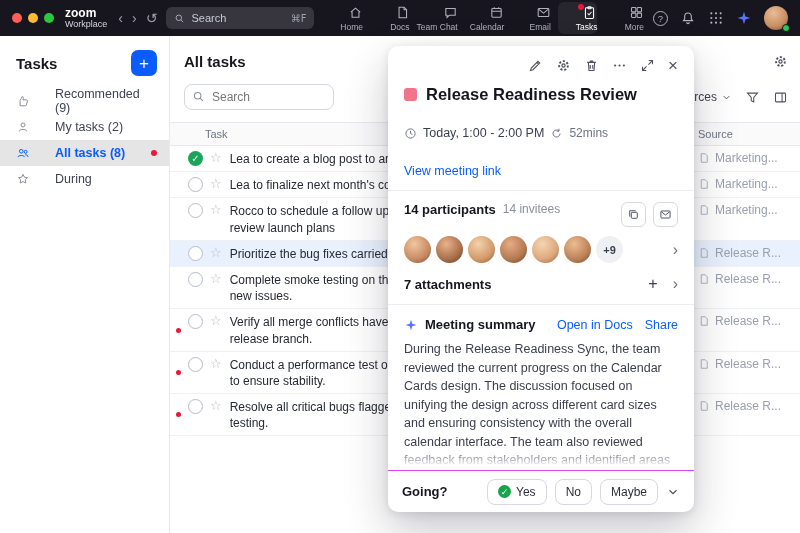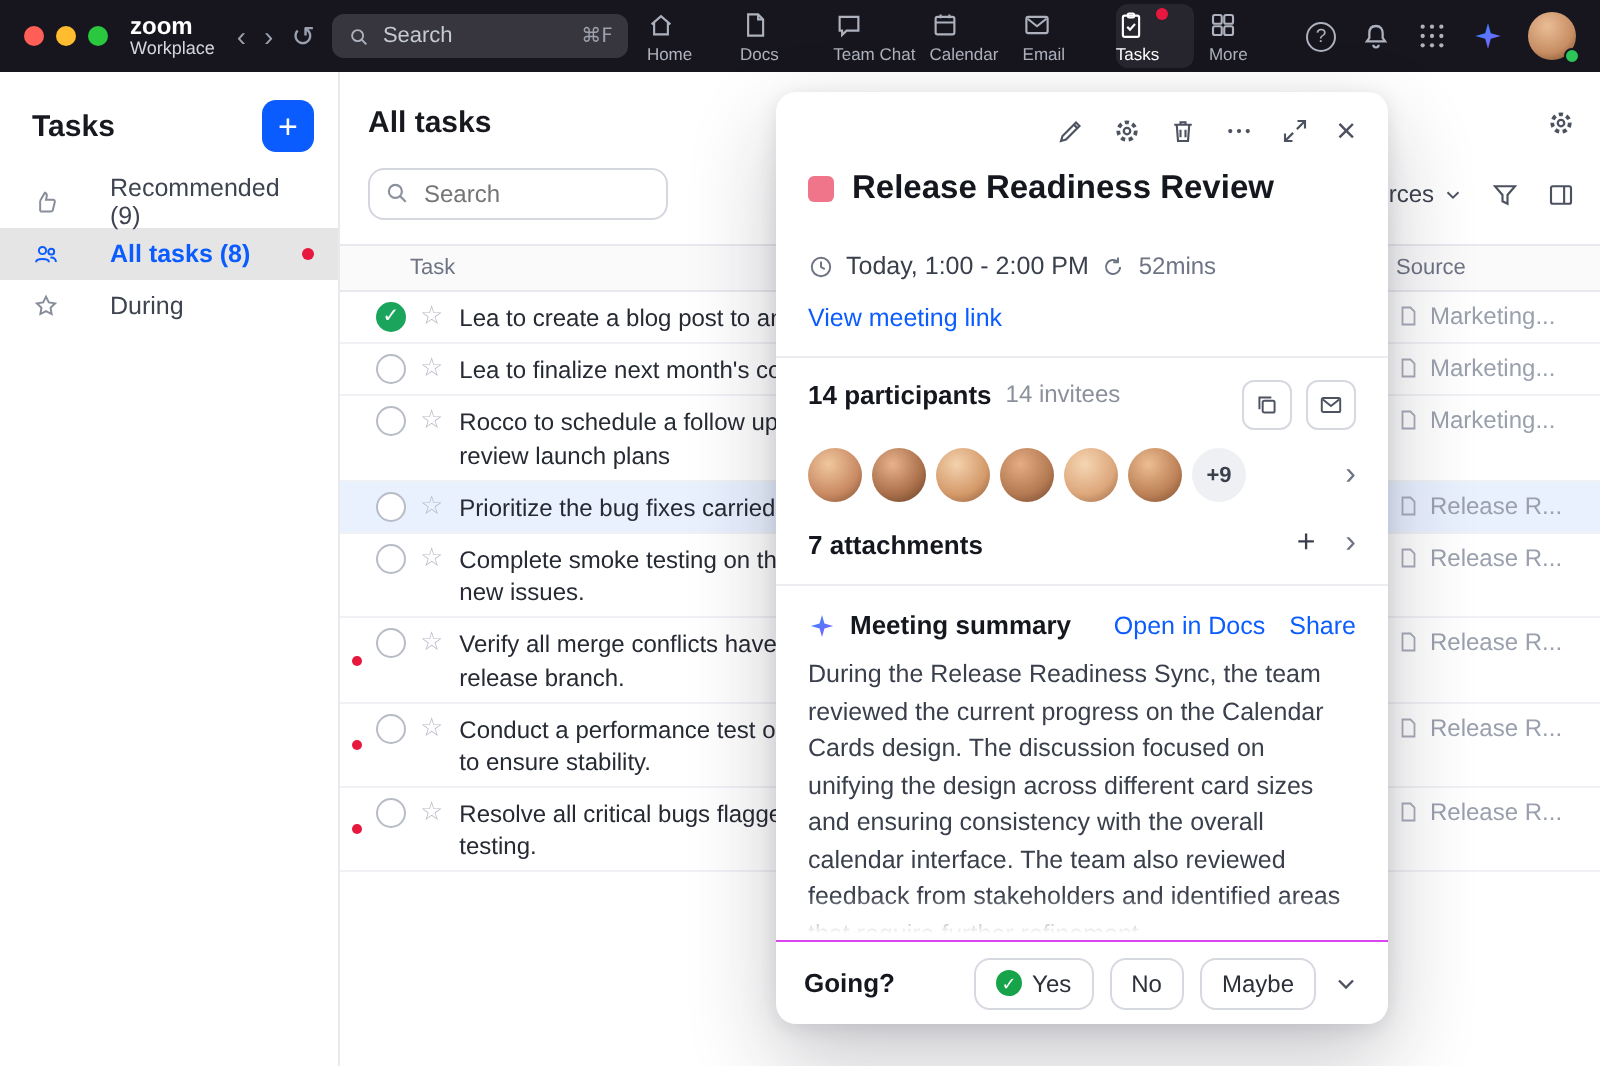--- a/index.html
+++ b/index.html
@@ -13,21 +13,21 @@
   .tl{width:10px;height:10px;border-radius:50%;display:inline-block}
   .tl.red{background:#ff5f57}.tl.yellow{background:#febc2e}.tl.green{background:#29c83f}
   .brand{display:flex;flex-direction:column;line-height:1;margin-left:2px;margin-right:2px}
   .brand-top{color:#fff;font-weight:700;font-size:12px}
   .brand-bottom{color:#d4d7df;font-size:9px;margin-top:1px}
   .tb-ic{font-size:14px;color:#9aa0ad;line-height:1}
   .tb-search{width:148px;height:22px;background:rgba(255,255,255,.14);border-radius:6px;display:flex;align-items:center;gap:6px;padding:0 8px;font-size:11px;color:#c6cad4;flex-shrink:0}
   .tb-search svg{width:11px;height:11px;color:#aeb2be;flex-shrink:0}
   .s-sc{margin-left:auto;color:#9ba0ac;font-family:"DejaVu Sans",sans-serif;font-size:10px}
   .tb-nav{flex:1;display:flex;justify-content:center;gap:7px;min-width:0}
-  .nav-item{width:48px;display:flex;flex-direction:column;align-items:flex-start;gap:2px;padding:3px 0 2px;border-radius:6px;position:relative;color:#aeb2be}
+  .nav-item{width:48px;display:flex;flex-direction:column;align-items:flex-end;gap:2px;padding:3px 0 2px;border-radius:6px;position:relative;color:#aeb2be}
   .nav-item .nav-lb{font-size:8.5px;white-space:nowrap}
   .nav-item svg{width:15px;height:15px}
   .nav-item.active{color:#fff;background:rgba(255,255,255,.07)}
   .nav-badge{position:absolute;top:2px;right:13px;width:6px;height:6px;border-radius:50%;background:#e8173d}
   .tb-right{display:flex;align-items:center;gap:12px;flex-shrink:0}
   .tb-right svg{width:16px;height:16px;color:#aeb2be}
   .help-circ{width:15px;height:15px;border:1.2px solid #aeb2be;border-radius:50%;display:flex;align-items:center;justify-content:center;font-size:9.5px;color:#aeb2be}
   .avatar{width:24px;height:24px;border-radius:50%;position:relative;background:radial-gradient(circle at 40% 30%,#e9bd96 0%,#c78d63 60%,#6d4628 100%)}
   .presence{position:absolute;right:-2px;bottom:-2px;width:8px;height:8px;border-radius:50%;background:#2bc558;border:1.5px solid #17161f}
 
@@ -78,21 +78,21 @@
   .m-body:after{content:"";position:absolute;left:0;right:0;bottom:0;height:22px;background:linear-gradient(rgba(255,255,255,0),#fff 85%)}
   .m-icons{display:flex;justify-content:flex-end;gap:13px;color:#4d5260;align-items:center}
   .m-icons svg{width:15px;height:15px}
   .m-x{font-size:17px;line-height:14px;color:#4d5260}
   .m-titlerow{display:flex;align-items:center;gap:9px;margin-top:12px}
   .m-square{width:13px;height:13px;border-radius:3px;flex-shrink:0}
   .m-title{font-size:16.5px;font-weight:700;color:#15171e;white-space:nowrap}
   .m-timerow{display:flex;align-items:flex-end;gap:6px;margin-top:22px;font-size:12.5px;color:#3a3f4c}
   .m-timerow svg{width:13px;height:13px;color:#6e7484}
   .m-dur{color:#6e7484;font-size:12px}
-  .m-link{color:#0b5cff;font-size:12.5px;margin-top:12px}
+  .m-link{color:#0b5cff;font-size:12.5px;margin-top:24px}
   .m-div{border-top:1px solid #ecedf1;margin:12px -16px 0}
   .m-partrow{display:flex;align-items:flex-start;margin-top:11px}
   .m-bold{font-size:13px;font-weight:700;color:#15171e}
   .m-gray{font-size:12px;color:#8b909c;margin-left:7px}
   .m-sqbtns{margin-left:auto;display:flex;gap:7px}
   .sqbtn{width:25px;height:25px;border:1px solid #d6d9e0;border-radius:6px;display:flex;align-items:center;justify-content:center;color:#4d5260;background:#fff}
   .sqbtn svg{width:13px;height:13px}
   .m-avatars{display:flex;align-items:center;gap:5px;margin-top:9px}
   .av{width:27px;height:27px;border-radius:50%}
   .av-more{width:27px;height:27px;border-radius:50%;background:#eef0f4;color:#3a3f4c;font-size:11px;display:flex;align-items:center;justify-content:center;font-weight:700}
@@ -232,20 +232,27 @@
       <div class="sb-head">
         <span class="sb-title">Tasks</span>
         <button class="add-btn">+</button>
       </div>
       <div class="sb-item">
         <svg viewBox="0 0 24 24" fill="none" stroke="currentColor" stroke-width="1.7">
             <path d="M7 11v9M7 11l4-7c1.5.5 2 2 1.5 4l-.5 2h6c1 0 1.8 1 1.5 2.2L17.8 19c-.2.8-1 1.2-1.8 1.2H7"></path>
           </svg>
         <span>Recommended (9)</span>
       </div>
+      <div class="sb-item">
+        <svg viewBox="0 0 24 24" fill="none" stroke="currentColor" stroke-width="1.7">
+            <circle cx="12" cy="8.5" r="3.4"></circle>
+            <path d="M5.5 19.5c0-4.5 13-4.5 13 0"></path>
+          </svg>
+        <span>My tasks (2)</span>
+      </div>
       <div class="sb-item sel">
         <svg viewBox="0 0 24 24" fill="none" stroke="currentColor" stroke-width="1.7">
             <circle cx="9" cy="9" r="3.1"></circle>
             <path d="M3.5 19c0-3.6 11-3.6 11 0"></path>
             <circle cx="16.5" cy="10" r="2.5"></circle>
             <path d="M15.8 15.2c2.6-.5 4.7.9 4.7 3.6"></path>
           </svg>
         <span>All tasks (8)</span>
         <span class="sb-dot"></span>
       </div>

